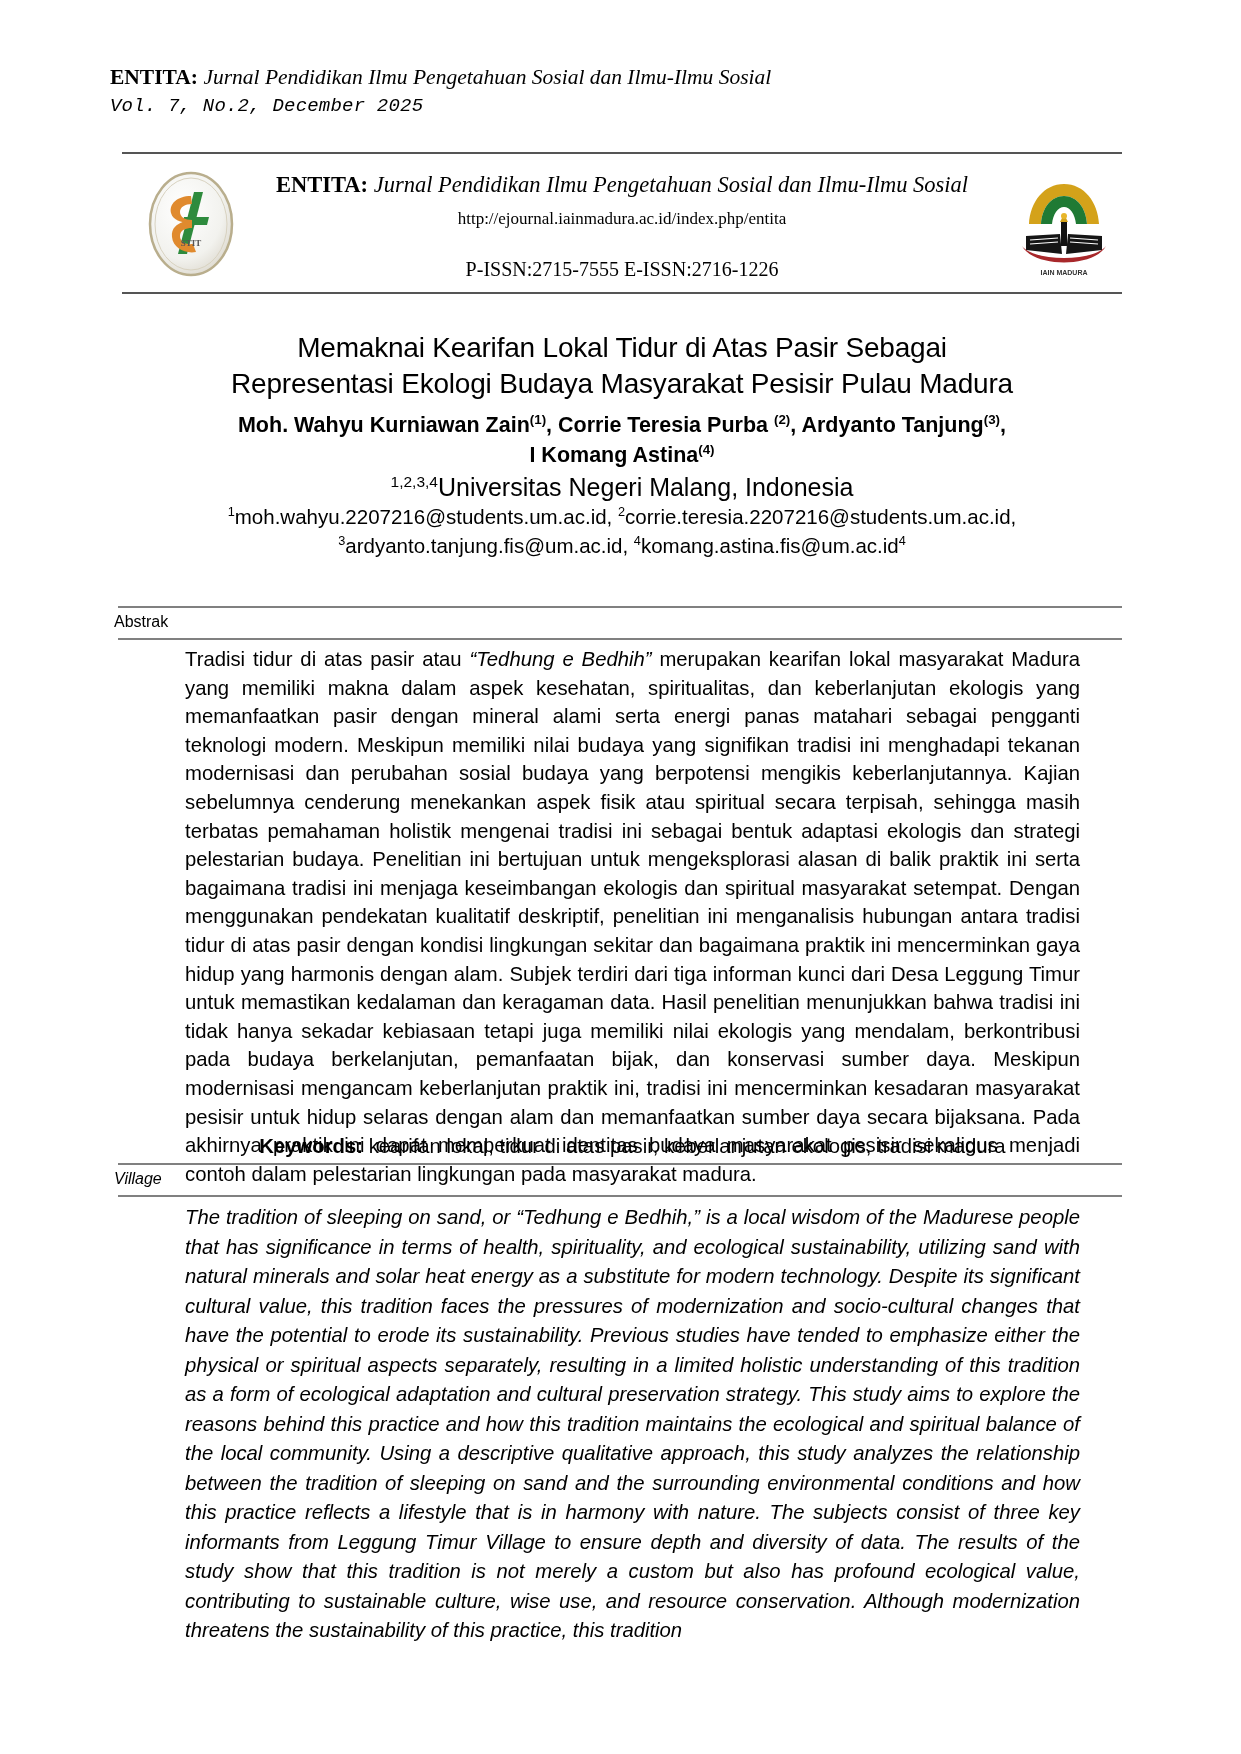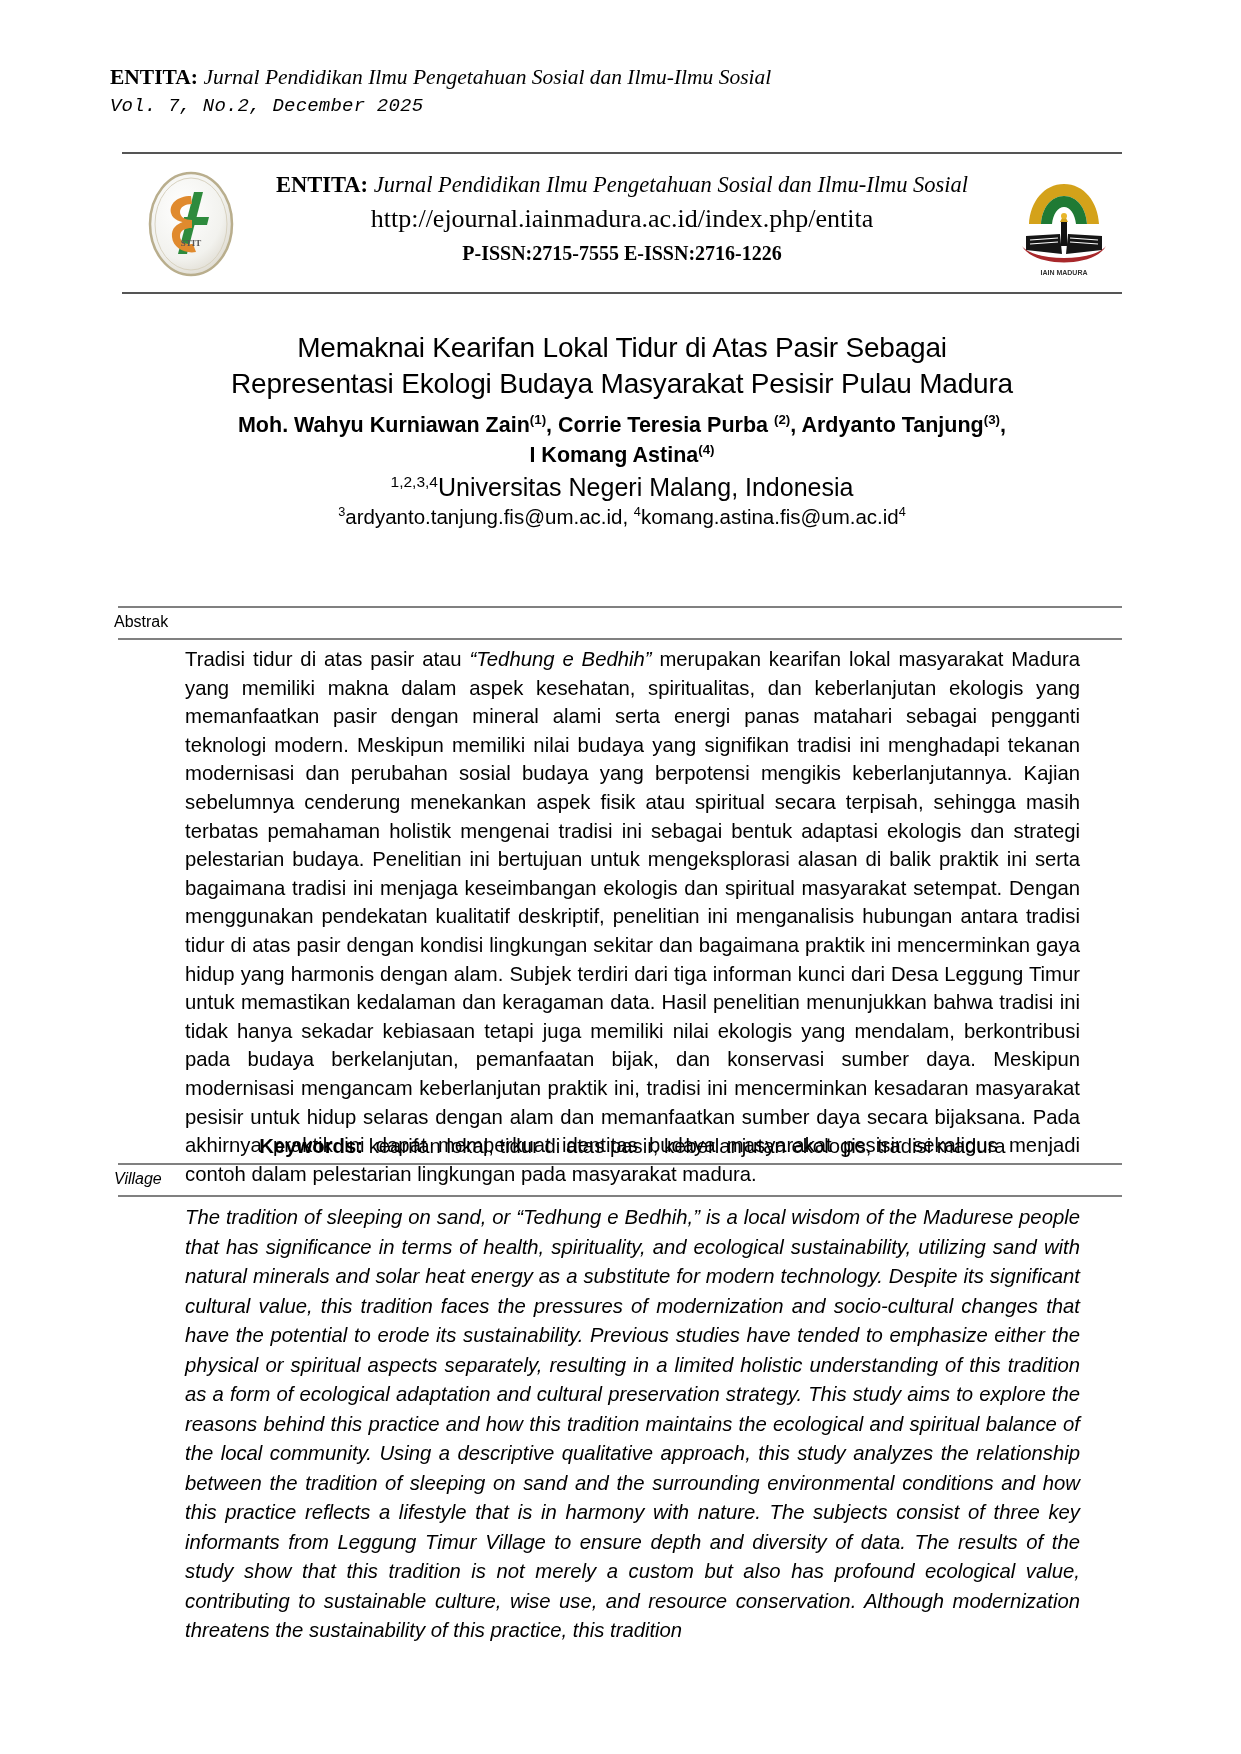--- a/index.html
+++ b/index.html
@@ -95,27 +95,28 @@
     white-space: nowrap;
   }
   .mh-title .b {
     font-weight: bold;
     font-style: normal;
   }
   .mh-title .i {
     font-style: italic;
   }
   .mh-url {
-    font-size: 26px;
+    font-size: 17px;
     line-height: 34px;
   }
   .mh-issn {
     font-size: 20px;
     line-height: 34px;
-    font-weight: bold;
+    font-weight: normal;
+    margin-top: 16px;
   }
 
   
   .article-title {
     position: absolute;
     left: 130px;
     top: 330px;
     width: 984px;
     text-align: center;
     font-size: 28px;
@@ -257,20 +258,23 @@
     <div class="author-line">
       <span>Moh. Wahyu Kurniawan Zain</span><sup>(1)</sup><span>, </span><span>Corrie Teresia Purba </span><sup>(2)</sup><span>, </span><span>Ardyanto Tanjung</span><sup>(3)</sup><span>,</span>
     </div>
     <div class="author-line">
       <span>I Komang Astina</span><sup>(4)</sup>
     </div>
     <div class="affiliation">
       <sup>1,2,3,4</sup><span>Universitas Negeri Malang, Indonesia</span>
     </div>
     <div class="emails">
+      <sup>1</sup><span>moh.wahyu.2207216@students.um.ac.id, </span><sup>2</sup><span>corrie.teresia.2207216@students.um.ac.id,</span>
+    </div>
+    <div class="emails">
       <sup>3</sup><span>ardyanto.tanjung.fis@um.ac.id, </span><sup>4</sup><span>komang.astina.fis@um.ac.id</span><sup>4</sup>
     </div>
   </div>
 
   <div class="sec-rule" style="top:606px;"></div>
   <div class="sec-head" style="top:609px;">Abstrak</div>
   <div class="sec-rule" style="top:638px;"></div>
 
   <div class="abs-body" style="top:645px;">
     <span>Tradisi tidur di atas pasir atau </span><span class="i">“Tedhung e Bedhih”</span><span> merupakan kearifan lokal masyarakat Madura yang memiliki makna dalam aspek kesehatan, spiritualitas, dan keberlanjutan ekologis yang memanfaatkan pasir dengan mineral alami serta energi panas matahari sebagai pengganti teknologi modern. Meskipun memiliki nilai budaya yang signifikan tradisi ini menghadapi tekanan modernisasi dan perubahan sosial budaya yang berpotensi mengikis keberlanjutannya. Kajian sebelumnya cenderung menekankan aspek fisik atau spiritual secara terpisah, sehingga masih terbatas pemahaman holistik mengenai tradisi ini sebagai bentuk adaptasi ekologis dan strategi pelestarian budaya. Penelitian ini bertujuan untuk mengeksplorasi alasan di balik praktik ini serta bagaimana tradisi ini menjaga keseimbangan ekologis dan spiritual masyarakat setempat. Dengan menggunakan pendekatan kualitatif deskriptif, penelitian ini menganalisis hubungan antara tradisi tidur di atas pasir dengan kondisi lingkungan sekitar dan bagaimana praktik ini mencerminkan gaya hidup yang harmonis dengan alam. Subjek terdiri dari tiga informan kunci dari Desa Leggung Timur untuk memastikan kedalaman dan keragaman data. Hasil penelitian menunjukkan bahwa tradisi ini tidak hanya sekadar kebiasaan tetapi juga memiliki nilai ekologis yang mendalam, berkontribusi pada budaya berkelanjutan, pemanfaatan bijak, dan konservasi sumber daya. Meskipun modernisasi mengancam keberlanjutan praktik ini, tradisi ini mencerminkan kesadaran masyarakat pesisir untuk hidup selaras dengan alam dan memanfaatkan sumber daya secara bijaksana. Pada akhirnya praktik ini dapat memperkuat identitas budaya masyarakat pesisir sekaligus menjadi contoh dalam pelestarian lingkungan pada masyarakat madura.</span>

